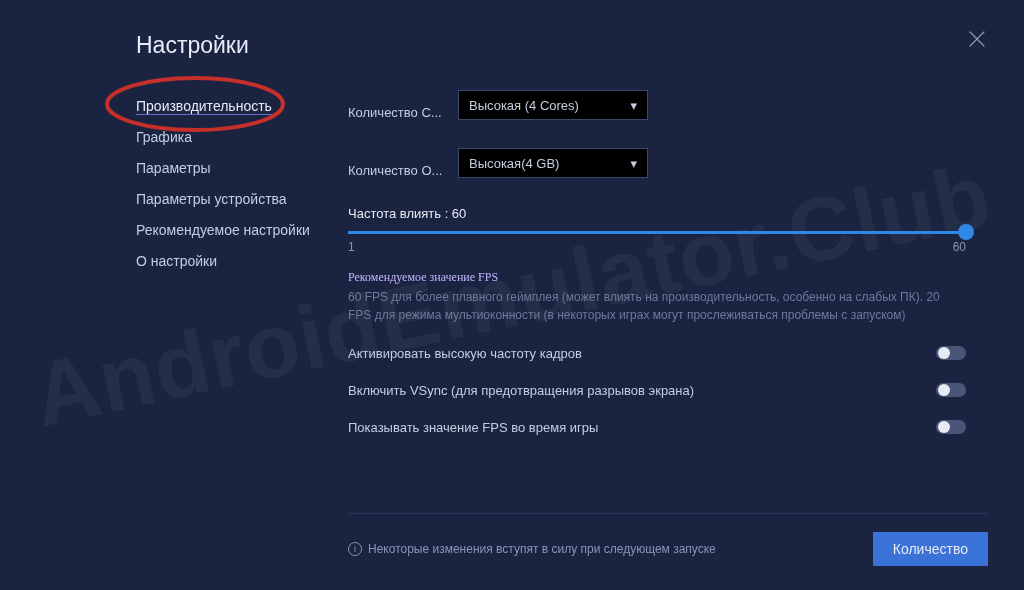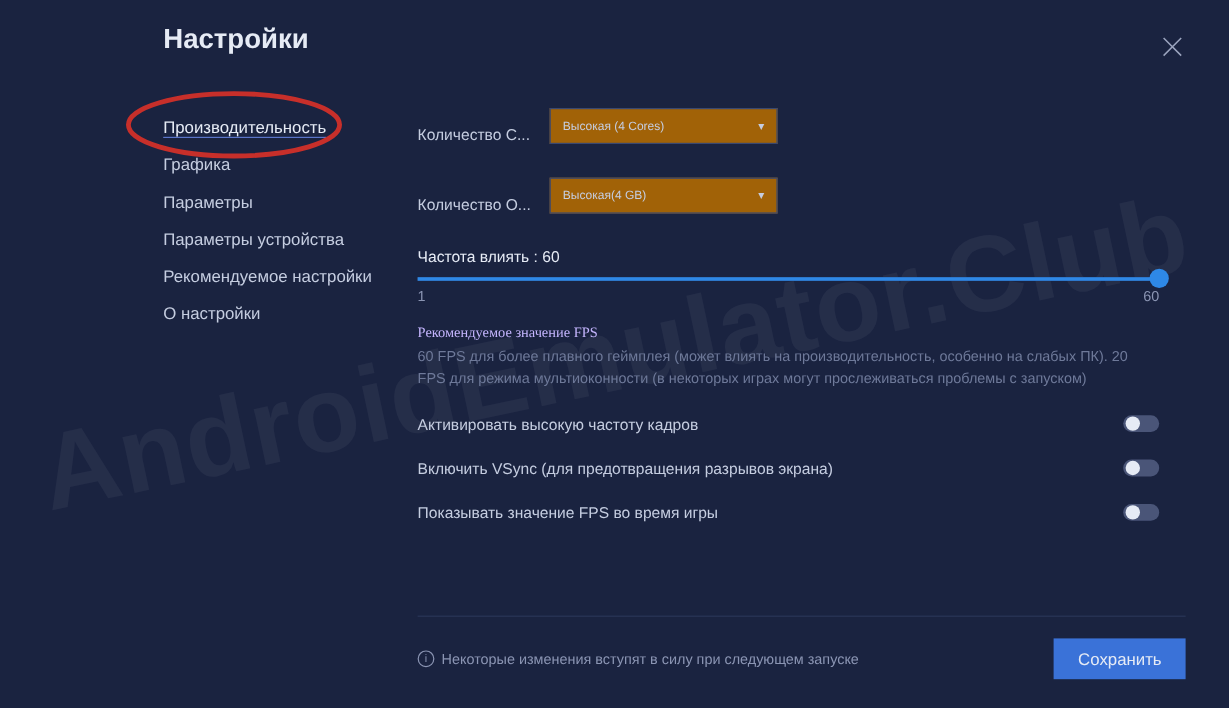--- a/index.html
+++ b/index.html
@@ -16,22 +16,22 @@
     pointer-events: none;
     display: flex; align-items: center; justify-content: center;
     transform: rotate(-12deg);
     font-size: 90px; font-weight: 700;
     color: rgba(255,255,255,0.05);
     white-space: nowrap;
     letter-spacing: 1px;
     z-index: 0;
   }
   .page-title {
-    position: absolute; top: 19px; left: 136px;
-    color: #e6ebf5; font-size: 23px; font-weight: 700;
+    position: absolute; top: 32px; left: 136px;
+    color: #e6ebf5; font-size: 23px; font-weight: 400;
   }
   .close-btn {
     position: absolute; top: 28px; right: 36px;
     width: 22px; height: 22px; cursor: pointer;
     color: #9aa3bd;
   }
   .close-btn svg { width: 100%; height: 100%; }
   .sidebar {
     position: absolute; top: 90px; left: 136px;
     width: 200px;
@@ -62,22 +62,22 @@
     display: flex; align-items: flex-end;
     margin-bottom: 28px;
   }
   .form-label {
     width: 110px; font-size: 13px; color: #c5cde0;
     white-space: nowrap; overflow: hidden; text-overflow: ellipsis;
   }
   .select {
     width: 190px; height: 30px;
     border: 1px solid #3a4870;
-    background: #a16207;
-    color: #c5cde0; font-size: 10px;
+    background: #000000;
+    color: #c5cde0; font-size: 13px;
     display: flex; align-items: center; justify-content: space-between;
     padding: 0 10px; cursor: pointer;
   }
   .select .chev { color: #c5cde0; }
   .slider-section { margin-top: 0; }
   .slider-label { font-size: 13px; color: #e6ebf5; margin-bottom: 10px; }
   .slider-track {
     position: relative; width: 618px; height: 3px;
     background: #2d3a60; margin-bottom: 6px;
   }
@@ -219,14 +219,14 @@
       </div>
   </div>
 
 </div>
 
 <div class="footer">
   <div class="restart-note">
     <span class="info-icon">i</span>
     <span>Некоторые изменения вступят в силу при следующем запуске</span>
   </div>
-  <button class="save-btn">Сохранить</button>
+  <button class="save-btn">Количество</button>
 </div>
 
 </body></html>

